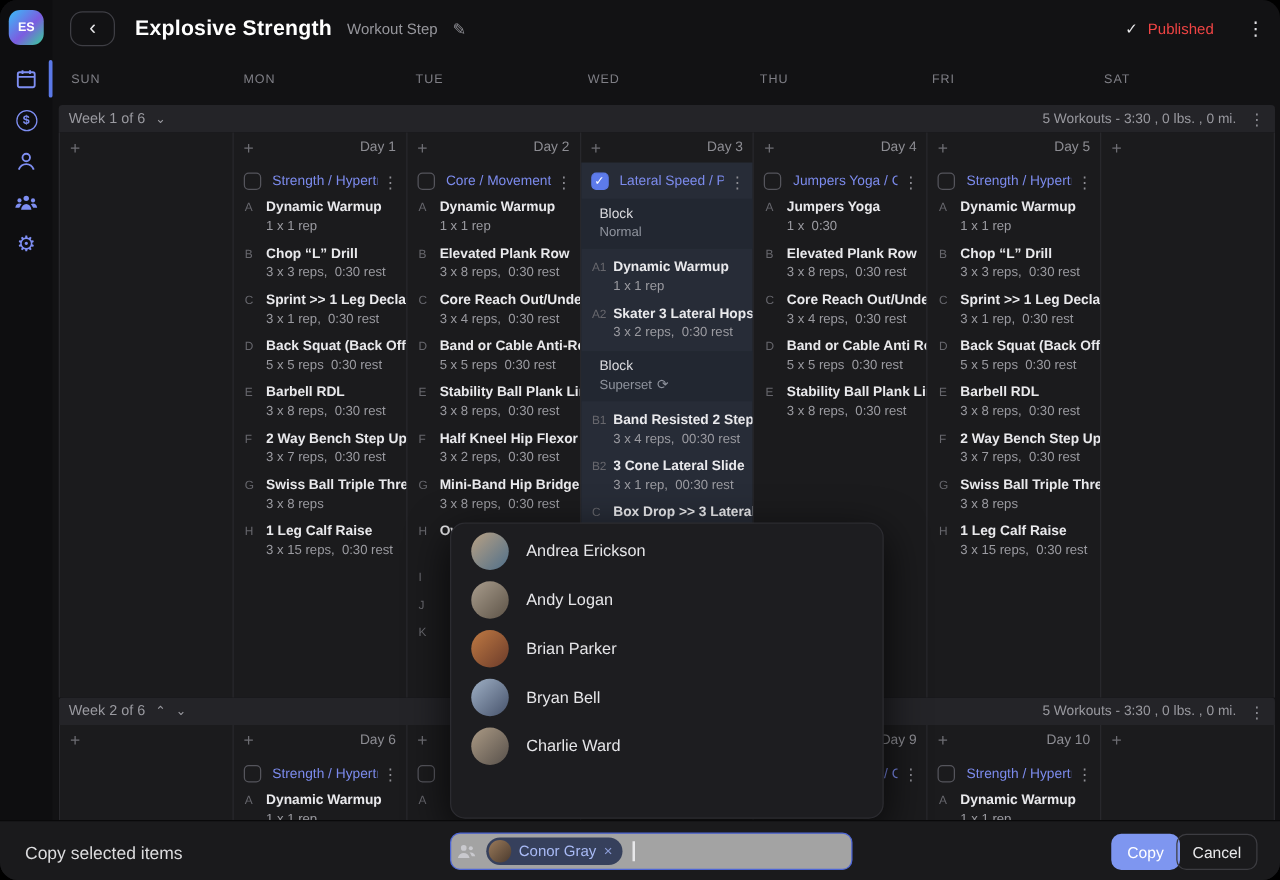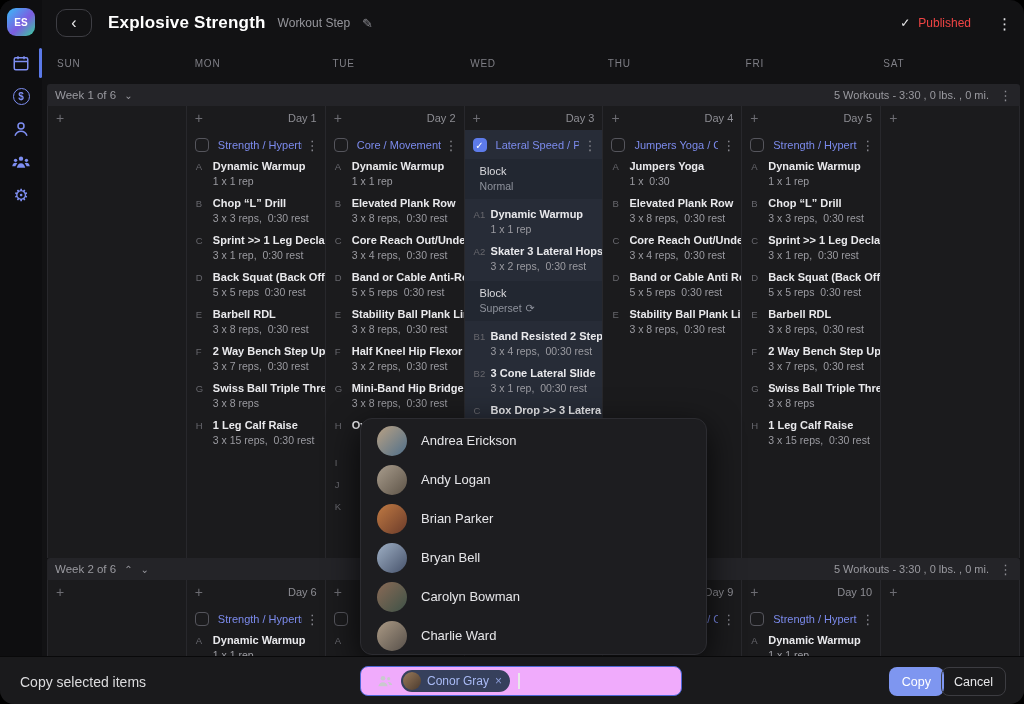--- a/index.html
+++ b/index.html
@@ -81,21 +81,21 @@
   .av3 { background:linear-gradient(135deg,#c07a43,#6b3b2a); }
   .av4 { background:linear-gradient(135deg,#9fb0c5,#46526b); }
   .av5 { background:linear-gradient(135deg,#8a6a56,#3e5247); }
   .av6 { background:linear-gradient(135deg,#ab9a85,#57504a); }
   .dd-name { color:#e6e6e9; font-size:13px; }
 
   
   .footer { position:absolute; left:0; right:0; bottom:0; height:48px; background:#1a1a1c; border-top:1px solid #09090a; z-index:40; }
   .footer-label { position:absolute; left:20px; top:17px; color:#dcdcde; font-size:14px; }
   .copy-input { position:absolute; left:360px; top:9px; width:322px; height:30px; border:1.5px solid #4d66d6; border-radius:8px;
-          background:#f0abfc; display:flex; align-items:center; padding:0 16px; cursor:text; }
+          background:#a3a3a3; display:flex; align-items:center; padding:0 4px; cursor:text; }
   .people-ic { color:#c9c9ce; flex:none; display:flex; }
   .chip { margin-left:8px; height:22px; border-radius:11px; background:#36405c; display:flex; align-items:center; padding:0 8px 0 2px; gap:6px; }
   .chip-av { width:18px; height:18px; border-radius:50%; background:linear-gradient(135deg,#9a7a5a,#4a3a2e); }
   .chip-name { color:#a9baf5; font-size:12px; }
   .chip-x { color:#8d9dd8; font-size:12px; cursor:pointer; }
   .caret { width:1.5px; height:16px; background:#e8e8ea; margin-left:8px; }
   .btn-copy { position:absolute; right:80px; top:10px; height:29px; padding:0 13px; background:#7e96f0; border:none; border-radius:8px;
           color:#fff; font-size:12.5px; cursor:pointer; font-family:inherit; }
   .btn-cancel { position:absolute; right:18px; top:10px; height:29px; padding:0 12px; background:transparent; border:1px solid #3c3c41;
           border-radius:8px; color:#e8e8ea; font-size:12.5px; cursor:pointer; font-family:inherit; }
@@ -643,24 +643,20 @@
         <span class="av av2"></span>
         <span class="dd-name">Andy Logan</span>
       </div>
     <div class="dd-item">
         <span class="av av3"></span>
         <span class="dd-name">Brian Parker</span>
       </div>
     <div class="dd-item">
         <span class="av av4"></span>
         <span class="dd-name">Bryan Bell</span>
-      </div>
-    <div class="dd-item">
-        <span class="av av5"></span>
-        <span class="dd-name">Carolyn Bowman</span>
       </div>
     <div class="dd-item">
         <span class="av av6"></span>
         <span class="dd-name">Charlie Ward</span>
       </div>
   </div>
 
   <footer class="footer">
     <span class="footer-label">Copy selected items</span>
     <div class="copy-input">

